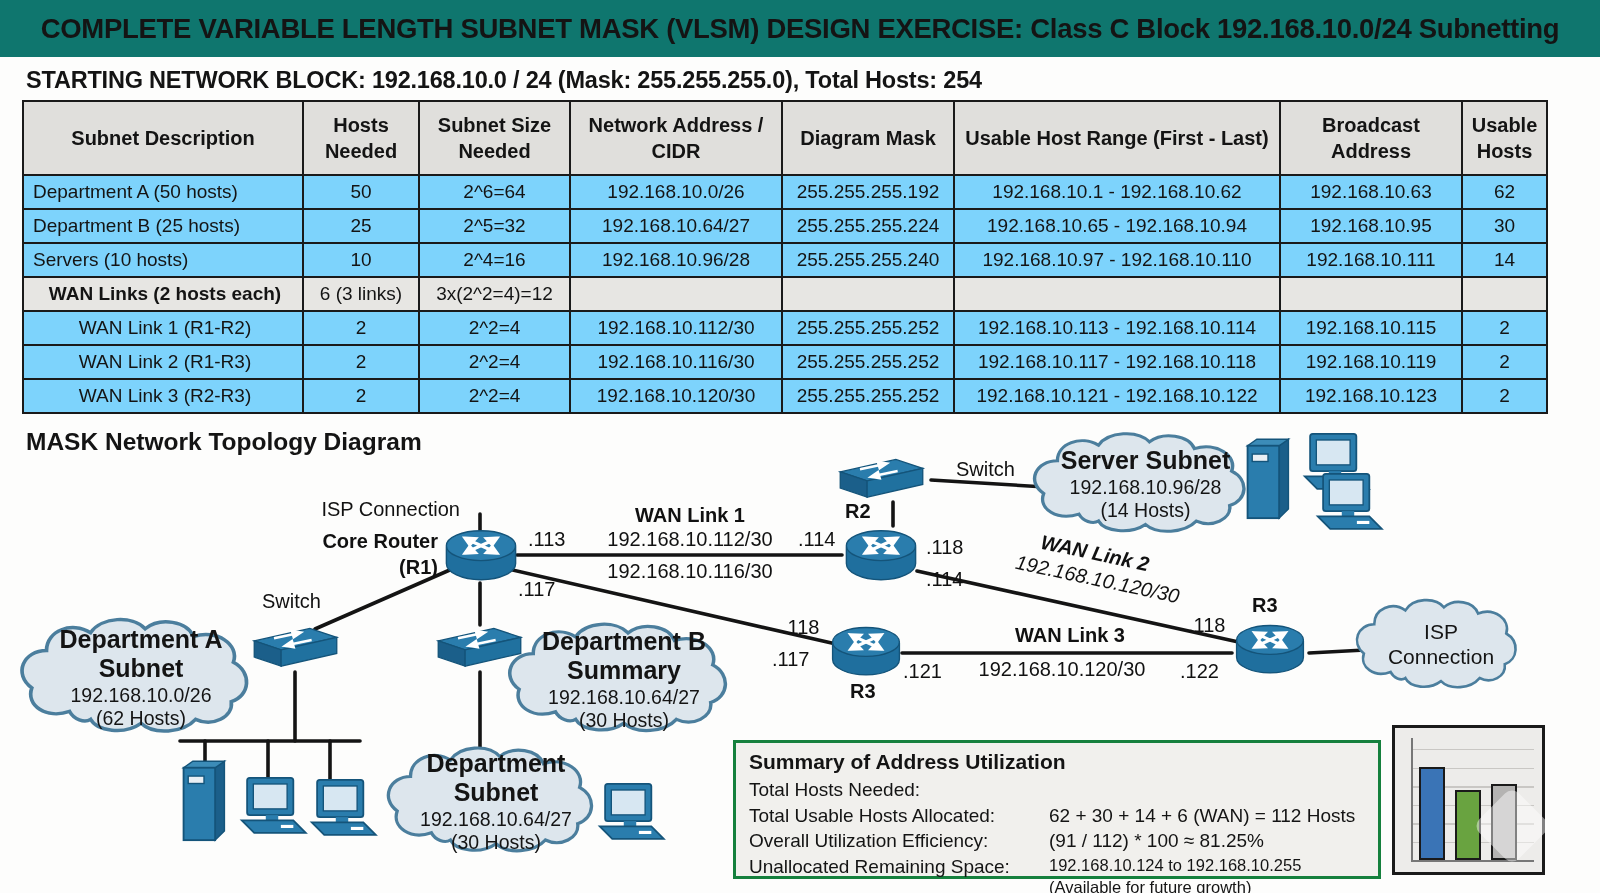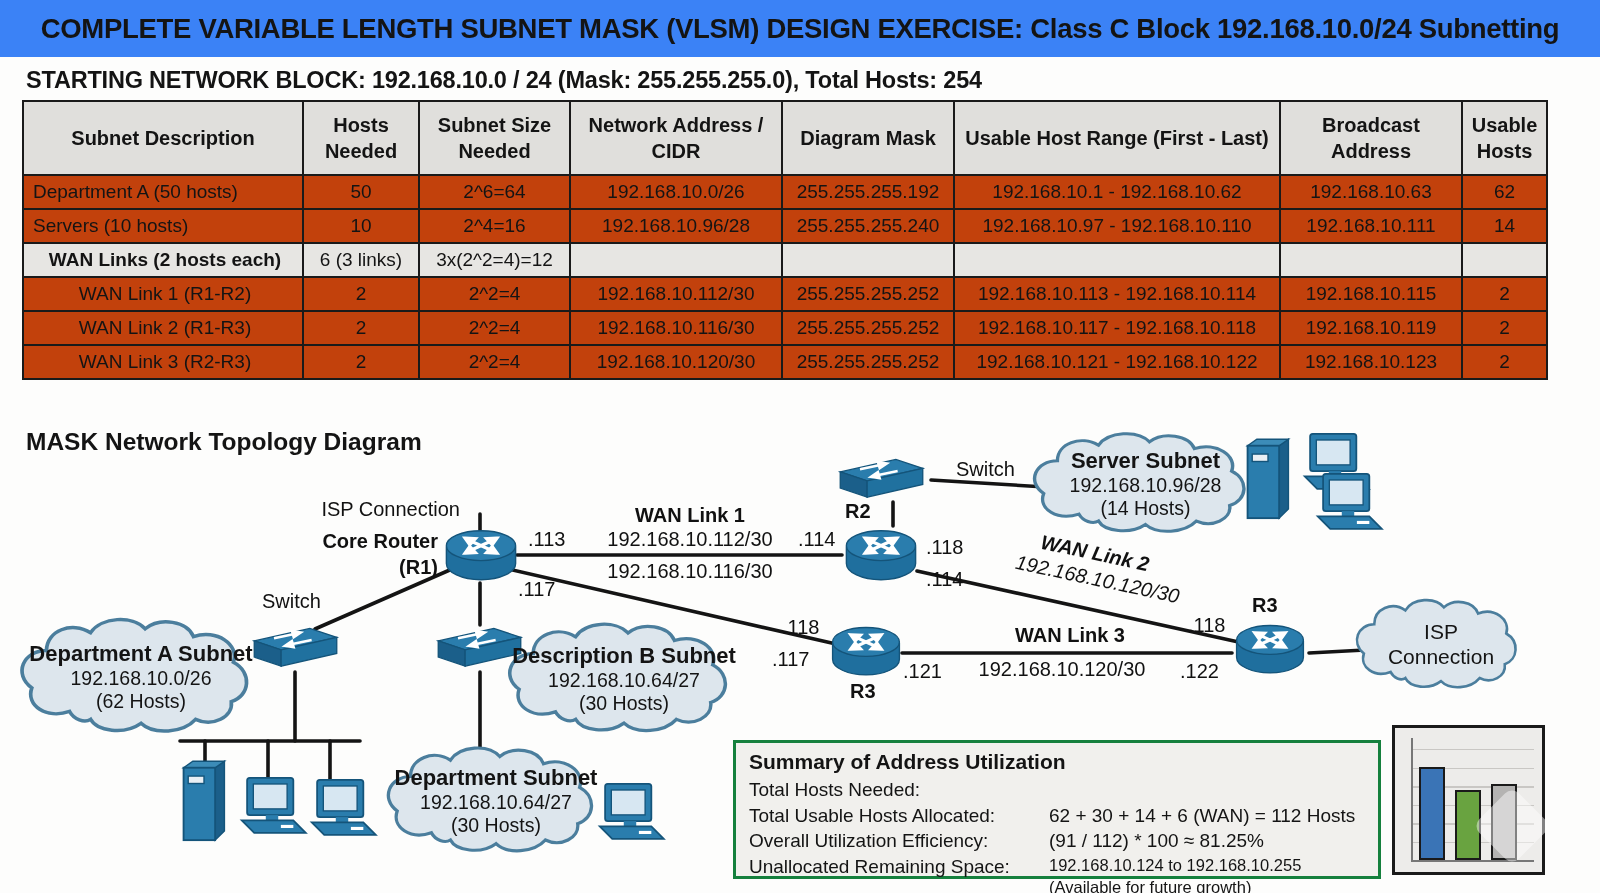--- a/index.html
+++ b/index.html
@@ -3,59 +3,59 @@
 <meta charset="utf-8">
 <style>
   html,body{margin:0;padding:0;}
   body{
     width:1600px;height:893px;position:relative;overflow:hidden;
     background:#fdfdfc;color:#141414;
     font-family:"Liberation Sans","DejaVu Sans",sans-serif;
   }
   
   .titlebar{
-    height:57px;background:#3b82f6;display:flex;align-items:center;justify-content:center;
+    height:57px;background:#0f766e;display:flex;align-items:center;justify-content:center;
   }
   .titlebar h1{
     margin:0;font-size:27.5px;font-weight:800;letter-spacing:-0.3px;white-space:nowrap;
   }
   .subtitle{
     margin:10px 0 6px 26px;font-size:23.5px;font-weight:800;letter-spacing:-0.2px;
   }
   
   table.vlsm{
     margin-left:22px;width:1524px;border-collapse:collapse;table-layout:fixed;
     font-size:19px;
   }
   table.vlsm th,table.vlsm td{
     border:2px solid #1a1a1a;text-align:center;padding:3px 5px;line-height:1.25;
     overflow:hidden;white-space:nowrap;
   }
   table.vlsm th{background:#e0dfdc;font-weight:800;font-size:20px;padding:10px 4px;line-height:1.3;white-space:normal;}
-  table.vlsm td{background:#c2410c;height:26px;}
+  table.vlsm td{background:#7dd3fc;height:26px;}
   table.vlsm td:first-child{text-align:left;padding-left:9px;}
   table.vlsm tr.group td{background:#e7e6e3;}
   table.vlsm tr.group td:first-child{font-weight:800;text-align:center;}
   table.vlsm tr.sub td:first-child{text-align:center;}
   
   #diagram{position:absolute;left:0;top:420px;width:1600px;height:473px;}
   #diagram svg.layer{position:absolute;left:0;top:0;}
   .dg-heading{position:absolute;left:26px;top:8px;font-size:24.5px;font-weight:800;}
   .lbl{position:absolute;font-size:20px;white-space:nowrap;color:#111;}
   .lbl.b{font-weight:800;}
   .lbl.r{text-align:right;}
   .lbl.c{text-align:center;}
   .rot{transform:rotate(12deg);font-style:italic;}
   .cloud{position:absolute;}
   .cloud svg{position:absolute;left:0;top:0;width:100%;height:100%;}
   .cloud-text{
     position:absolute;inset:0;display:flex;flex-direction:column;align-items:center;justify-content:center;
     font-size:19.5px;line-height:1.18;text-align:center;
   }
-  .cloud-text .t{font-weight:800;font-size:22px;}
+  .cloud-text .t{font-weight:800;font-size:25px;}
   .cloud-text.plain .t{font-weight:normal;font-size:21px;}
   
   .summary{
     position:absolute;left:733px;top:320px;width:629px;height:120px;
     background:#f1f0ed;border:3px solid #15803d;padding:7px 0 6px 13px;
   }
   .summary .s-title{font-size:21px;font-weight:800;margin-bottom:3px;}
   .summary .s-row{display:flex;font-size:19px;line-height:1.35;}
   .summary .s-row .s-label{width:300px;flex:0 0 auto;}
   .summary .s-row:last-child .s-value{font-size:16.5px;align-self:center;}
@@ -111,20 +111,30 @@
         <td>Department A (50 hosts)</td>
         <td>50</td>
         <td>2^6=64</td>
         <td>192.168.10.0/26</td>
         <td>255.255.255.192</td>
         <td>192.168.10.1 - 192.168.10.62</td>
         <td>192.168.10.63</td>
         <td>62</td>
       </tr>
       <tr>
+        <td>Department B (25 hosts)</td>
+        <td>25</td>
+        <td>2^5=32</td>
+        <td>192.168.10.64/27</td>
+        <td>255.255.255.224</td>
+        <td>192.168.10.65 - 192.168.10.94</td>
+        <td>192.168.10.95</td>
+        <td>30</td>
+      </tr>
+      <tr>
         <td>Servers (10 hosts)</td>
         <td>10</td>
         <td>2^4=16</td>
         <td>192.168.10.96/28</td>
         <td>255.255.255.240</td>
         <td>192.168.10.97 - 192.168.10.110</td>
         <td>192.168.10.111</td>
         <td>14</td>
       </tr>
       <tr class="group">
@@ -270,21 +280,21 @@
       <span class="t">Department A Subnet</span>
       <span>192.168.10.0/26</span>
       <span>(62 Hosts)</span>
     </div>
   </div>
   <div class="cloud" style="left:503px;top:198px;width:242px;height:122px;">
     <svg viewBox="0 0 240 130" preserveAspectRatio="none">
         <use href="#sym-cloud"></use>
       </svg>
     <div class="cloud-text">
-      <span class="t">Description B Subnet</span>
+      <span class="t">Department B Summary</span>
       <span>192.168.10.64/27</span>
       <span>(30 Hosts)</span>
     </div>
   </div>
   <div class="cloud" style="left:382px;top:322px;width:228px;height:118px;">
     <svg viewBox="0 0 240 130" preserveAspectRatio="none">
         <use href="#sym-cloud"></use>
       </svg>
     <div class="cloud-text">
       <span class="t">Department Subnet</span>

